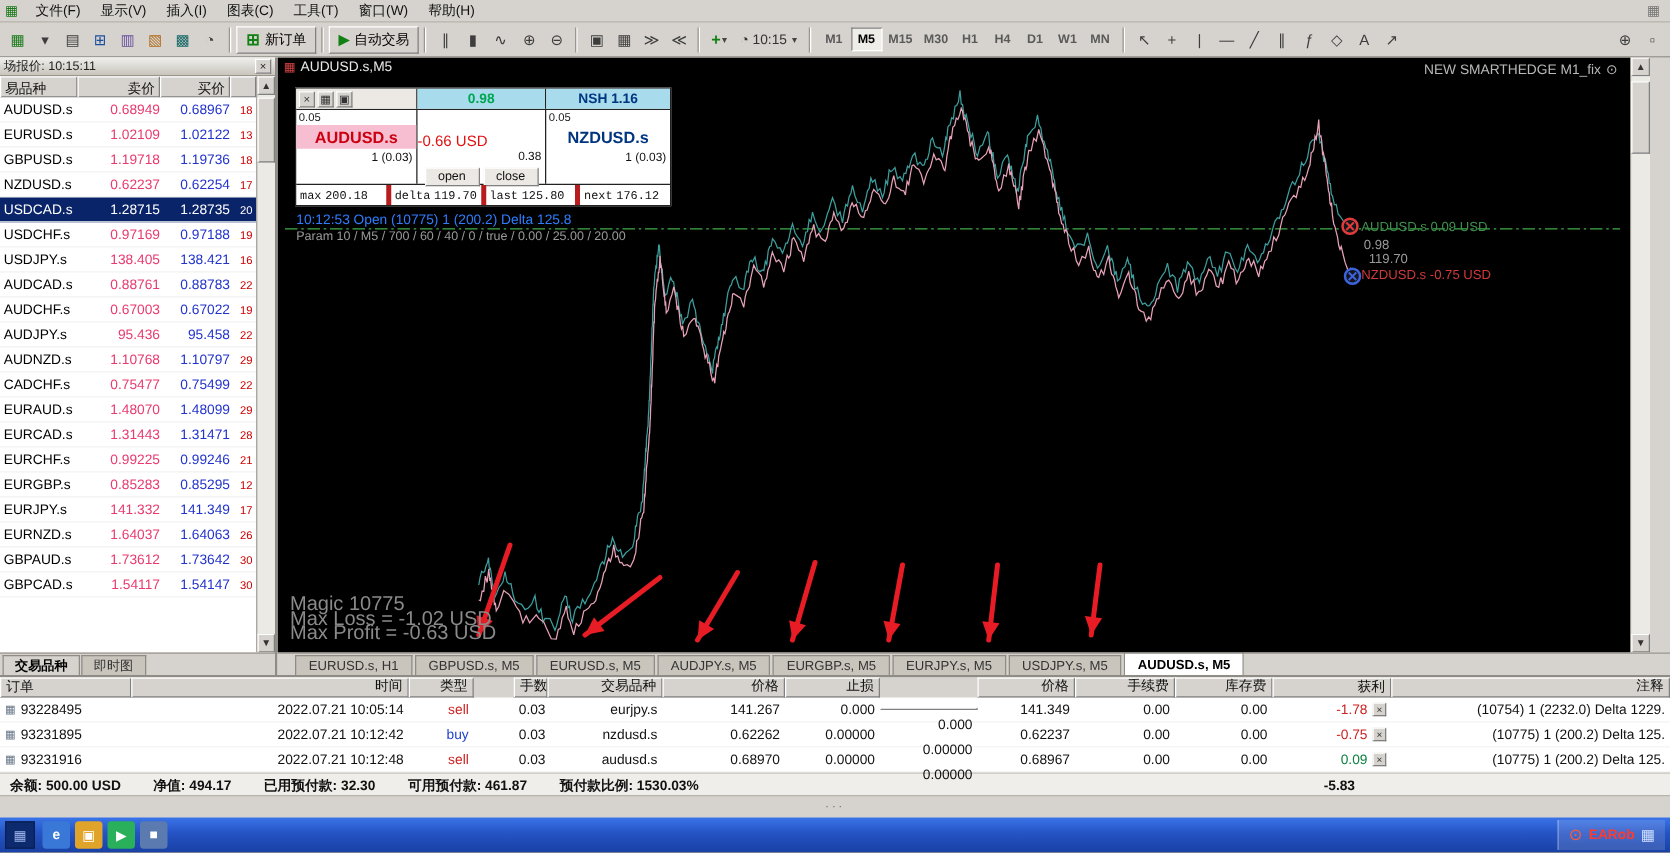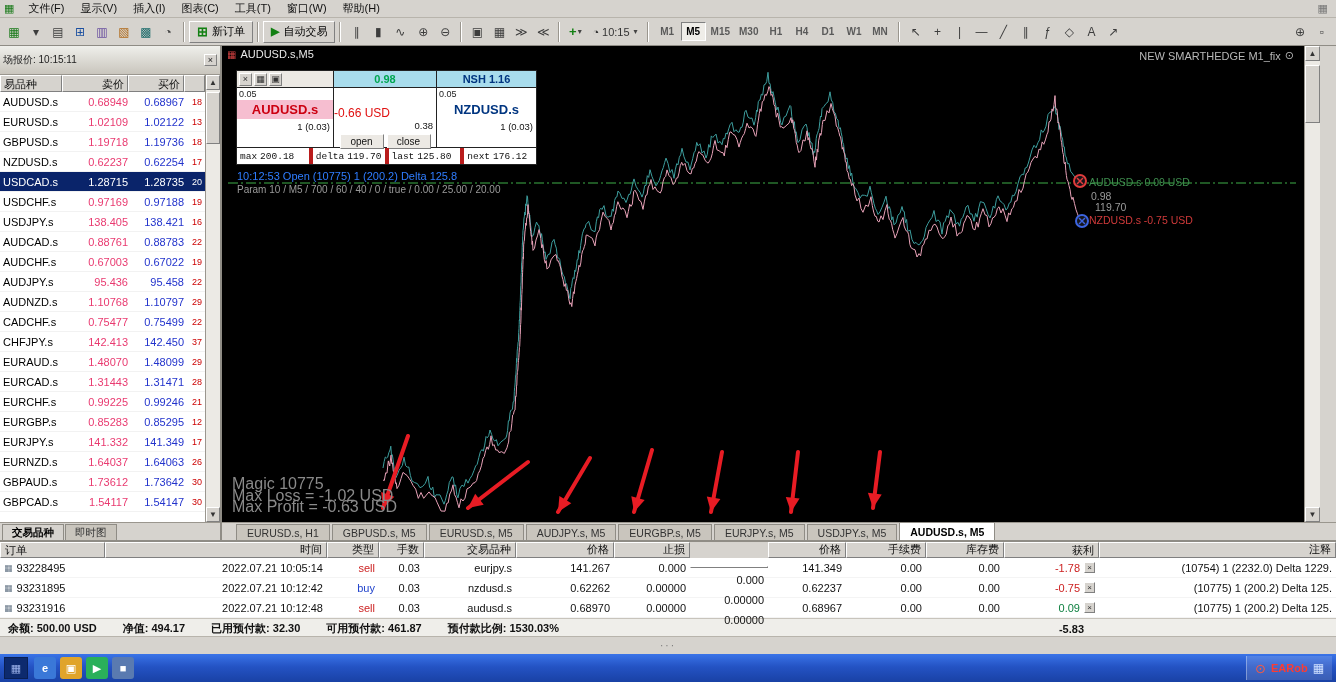--- a/index.html
+++ b/index.html
@@ -30,21 +30,21 @@
   .tf{min-width:25px;height:19px;display:flex;align-items:center;justify-content:center;
       font-size:10px;font-weight:bold;color:#5a5a5a;border:1px solid transparent;padding:0 3px;}
   .tf.active{background:#efede8;border-color:#808080 #ffffff #ffffff #808080;color:#000;}
   .clock-btn{display:flex;align-items:center;gap:3px;height:20px;padding:0 5px;color:#333;}
 
   
   .main{position:absolute;top:46px;left:0;width:1336px;height:494px;display:flex;}
 
   
   .mw{width:222px;display:flex;flex-direction:column;border-right:2px solid #8f8c85;background:#fff;}
-  .mw-title{height:29px;background:linear-gradient(#efefeb,#c9c5bd);display:flex;align-items:center;
+  .mw-title{height:15px;background:linear-gradient(#efefeb,#c9c5bd);display:flex;align-items:center;
             padding:0 3px;font-size:10px;color:#222;border-bottom:1px solid #9a968e;}
   .mw-title .t{flex:1;}
   .mw-close{width:13px;height:12px;font-size:9px;line-height:10px;text-align:center;background:#d6d3ce;
             border:1px solid;border-color:#fff #808080 #808080 #fff;}
   .mw-content{flex:1;display:flex;overflow:hidden;}
   .mw-left{flex:1;display:flex;flex-direction:column;overflow:hidden;}
   .mw-head{height:17px;display:flex;background:#d6d3ce;flex:none;}
   .mw-head .h{border:1px solid;border-color:#fff #808080 #808080 #fff;padding:1px 3px;font-size:11px;}
   .h-sym{width:62px;}.h-bid{width:66px;text-align:right;}.h-ask{width:56px;text-align:right;}.h-sp{flex:1;}
   .mw-rows{flex:1;overflow:hidden;background:#fff;}
@@ -113,21 +113,21 @@
         border:1px solid #8f8c85;border-bottom:none;color:#333;white-space:nowrap;}
   .ctab.active{background:#fff;font-weight:bold;color:#000;height:18px;}
 
   
   .terminal{position:absolute;top:540px;left:0;width:1336px;height:96px;background:#fff;border-top:2px solid #8f8c85;}
   .t-head{height:16px;display:flex;background:#d6d3ce;}
   .t-h{border:1px solid;border-color:#fff #808080 #808080 #fff;padding:0 4px;font-size:11px;line-height:13px;text-align:right;overflow:hidden;white-space:nowrap;}
   .t-row{height:20px;display:flex;align-items:center;border-bottom:1px solid #f4f4f4;}
   .tc{padding:0 4px;text-align:right;overflow:hidden;white-space:nowrap;}
   .c0{width:105px;display:flex;align-items:center;gap:4px;text-align:left;}
-  .c1{width:222px;}.c2{width:52px;}.c3{width:45px;}.c4{width:92px;}.c5{width:98px;}
+  .c1{width:222px;}.c2{width:52px;}.c3{width:27px;margin-left:32px;}.c4{width:92px;}.c5{width:98px;}
   .c6{width:76px;}.c7{width:78px;margin-top:24px;}.c8{width:78px;}.c9{width:80px;}.c10{width:78px;}
   .c11{width:95px;display:flex;align-items:center;justify-content:flex-end;gap:4px;}
   .c12{flex:1;}
   .t-h.c0{text-align:left;}
   .oicon{color:#6a7a8a;font-size:9px;font-style:normal;}
   .sell{color:#cc2222;}.buy{color:#2244cc;}
   .neg{color:#cc2222;}.pos{color:#0e8040;}
   .xbtn{width:11px;height:11px;font-size:8px;line-height:9px;text-align:center;color:#333;background:#d6d3ce;
         border:1px solid;border-color:#fff #808080 #808080 #fff;flex:none;}
   .t-balance{height:20px;display:flex;align-items:center;font-weight:bold;background:#efeeea;border-top:1px solid #c8c4bc;padding-left:8px;}
@@ -407,26 +407,20 @@
                 <span class="mw-sym">AUDNZD.s</span>
                 <span class="mw-bid">1.10768</span>
                 <span class="mw-ask">1.10797</span>
                 <span class="mw-spread">29</span>
               </div>
               <div class="mw-row">
                 <span class="mw-sym">CADCHF.s</span>
                 <span class="mw-bid">0.75477</span>
                 <span class="mw-ask">0.75499</span>
                 <span class="mw-spread">22</span>
-              </div>
-              <div class="mw-row">
-                <span class="mw-sym">CHFJPY.s</span>
-                <span class="mw-bid">142.413</span>
-                <span class="mw-ask">142.450</span>
-                <span class="mw-spread">37</span>
               </div>
               <div class="mw-row">
                 <span class="mw-sym">EURAUD.s</span>
                 <span class="mw-bid">1.48070</span>
                 <span class="mw-ask">1.48099</span>
                 <span class="mw-spread">29</span>
               </div>
               <div class="mw-row">
                 <span class="mw-sym">EURCAD.s</span>
                 <span class="mw-bid">1.31443</span>

